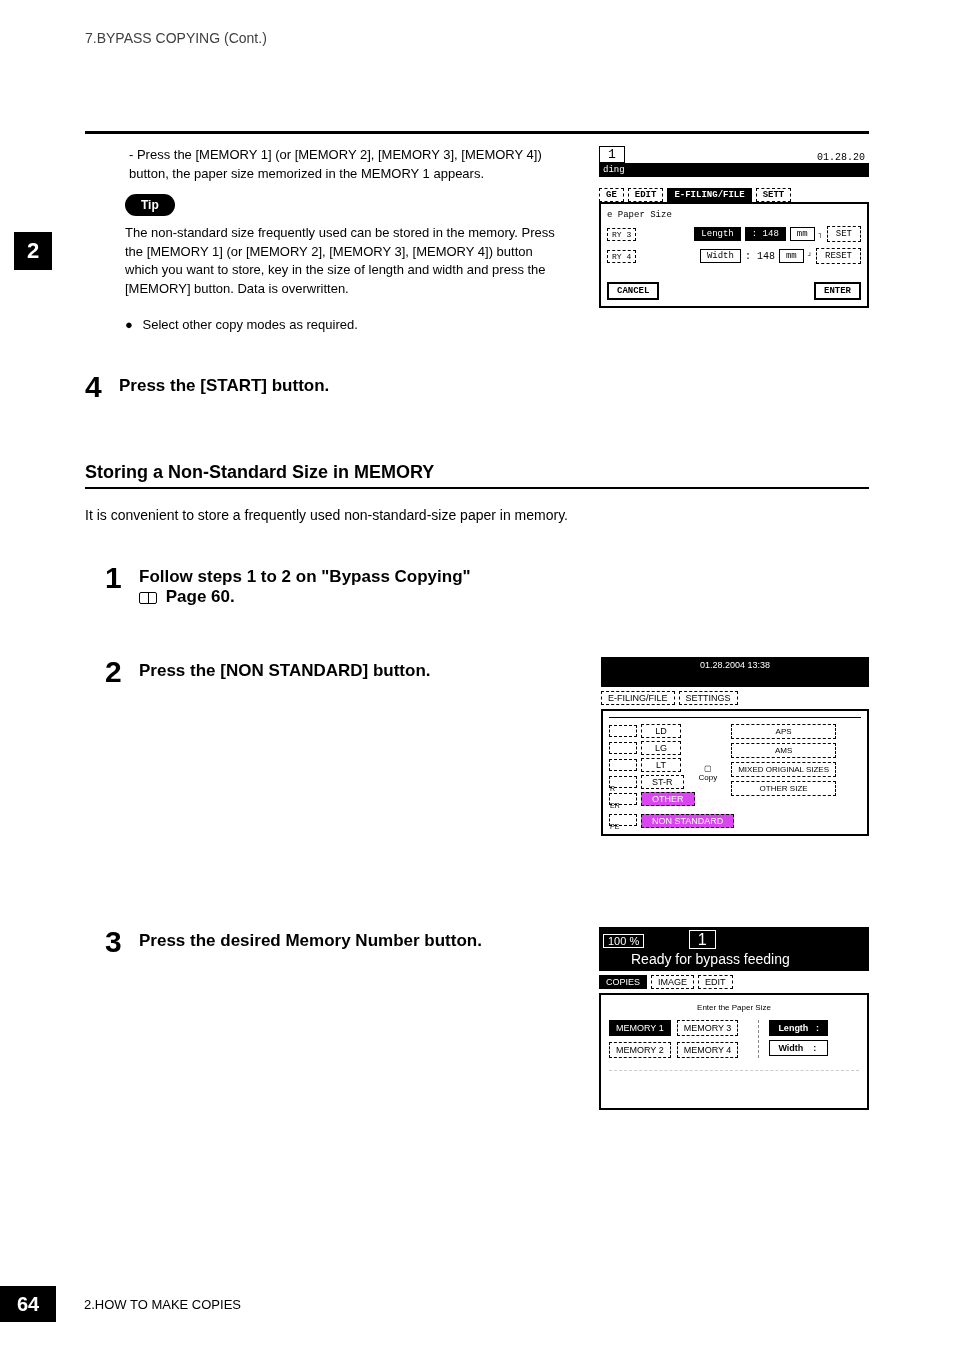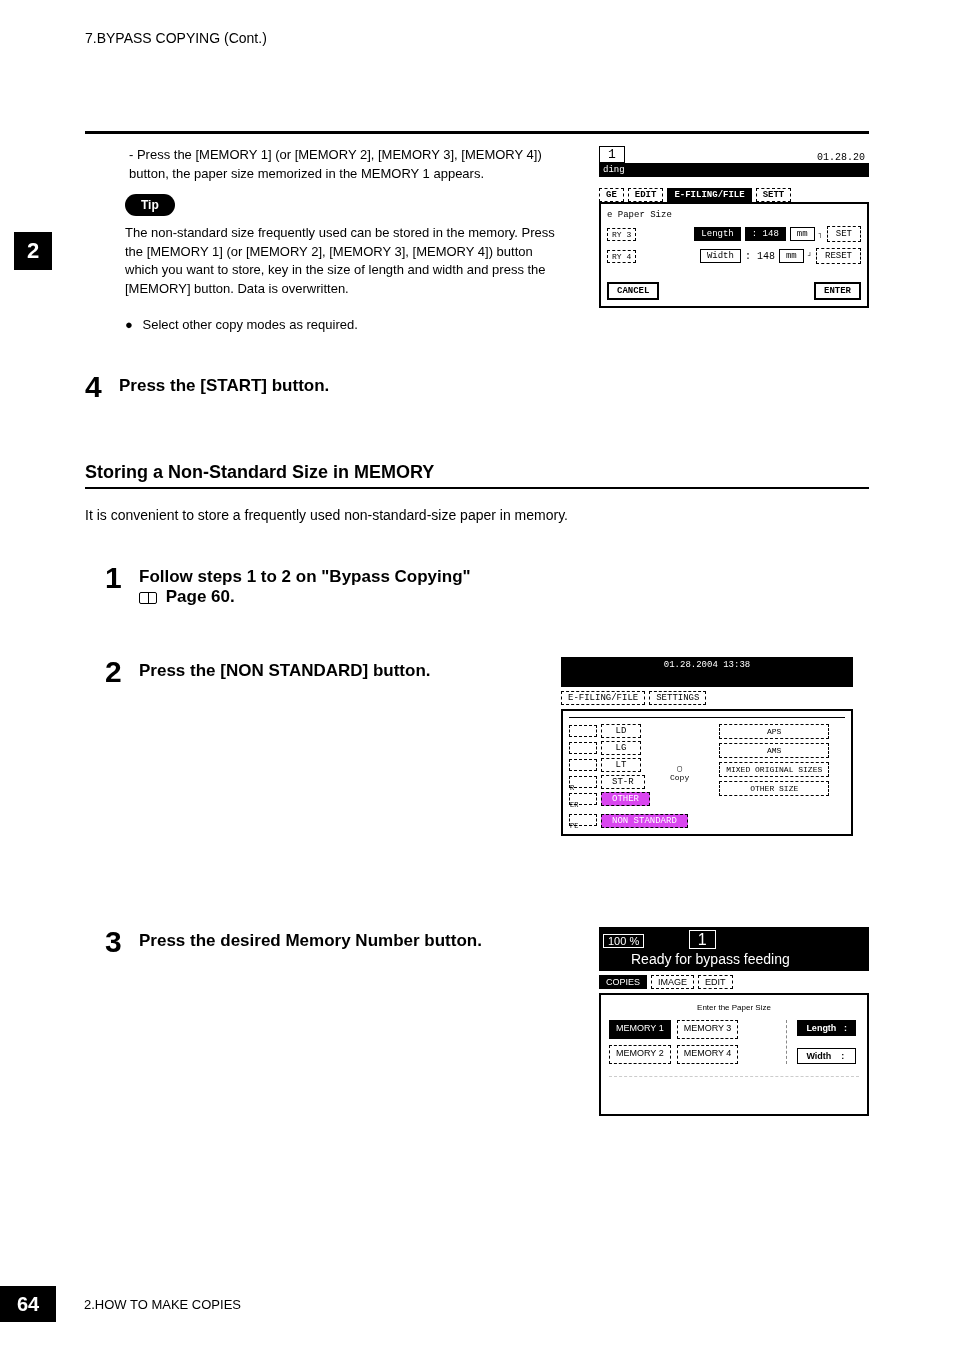--- a/index.html
+++ b/index.html
@@ -15,21 +15,21 @@
       position: relative;
     }
     .page {
       padding: 30px 85px 20px 85px;
       position: relative;
       height: 100%;
     }
     .header-title {
       font-size: 14px;
       font-weight: normal;
-      color: #000000;
+      color: #404040;
       margin-bottom: 85px;
     }
     .chapter-num-box {
       position: absolute;
       left: 14px;
       top: 232px;
       background: #000;
       color: #fff;
       width: 38px;
       height: 38px;
@@ -229,44 +229,43 @@
     }
     .ss-bottom-btns {
       display: flex;
       justify-content: space-between;
       gap: 6px;
       margin-top: 18px;
     }
     
     .ss2 {
       position: absolute;
-      right: 16px;
+      right: 0;
       top: 0;
-      width: 292px;
-      font-family: Liberation Mono, monospace;
+      width: 268px;
     }
     .ss2-header {
       background: #000;
       color: #fff;
       text-align: center;
       padding: 3px;
       font-size: 9px;
     }
     .ss2-body {
       border: 2px solid #000;
       padding: 6px;
     }
     .ss2-tabs {
       display: flex;
       gap: 4px;
       margin-bottom: 4px;
     }
     .ss2-main {
       display: flex;
-      gap: 20px;
+      gap: 4px;
       border-top: 1px solid #000;
       padding-top: 6px;
     }
     .ss2-left {
       display: flex;
       flex-direction: column;
       gap: 3px;
     }
     .ss2-row {
       display: flex;
@@ -363,22 +362,21 @@
       font-size: 9px;
     }
     .ss3-mem-btn-dark {
       background: #000;
       color: #fff;
       border: 1px solid #000;
     }
     .ss3-right-col {
       display: flex;
       flex-direction: column;
-      gap: 12px;
-      margin-left: 28px;
+      gap: 4px;
     }
     .ss3-field {
       border: 1px solid #000;
       padding: 2px 8px;
       font-size: 9px;
       font-weight: bold;
       background: #fff;
     }
     .ss3-field-dark {
       background: #000;

